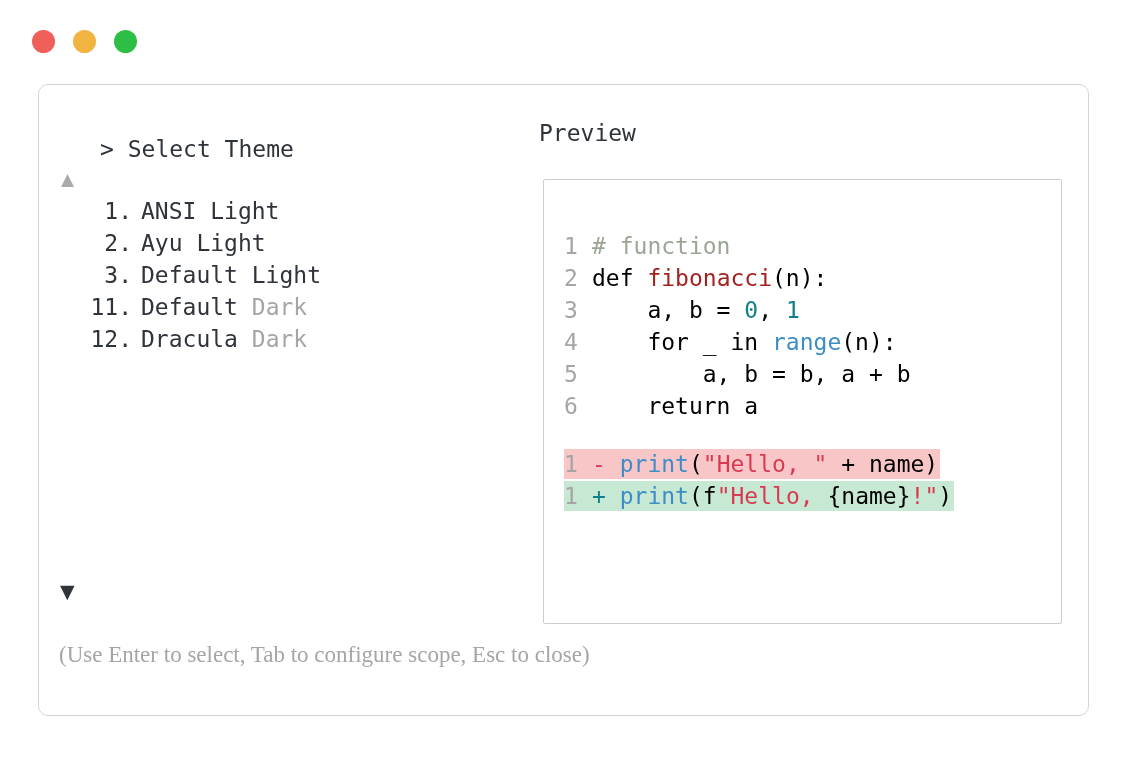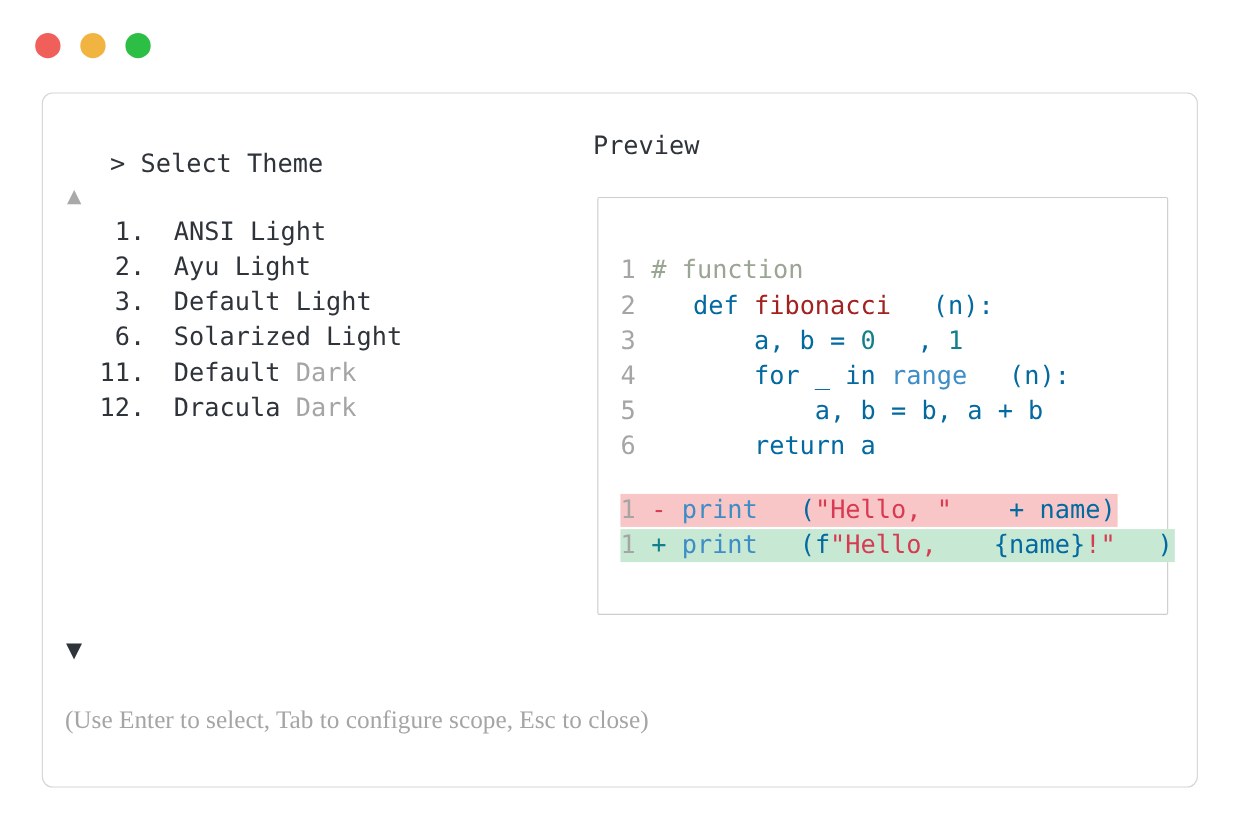--- a/index.html
+++ b/index.html
@@ -21,39 +21,39 @@
   .scroll-up{position:absolute;left:22px;top:84px;color:#a9a9a9;font-size:17px;line-height:20px;
     font-family:"DejaVu Sans",sans-serif;cursor:default;}
   .scroll-down{position:absolute;left:21px;top:496px;color:#2f343a;font-size:19px;line-height:20px;
     font-family:"DejaVu Sans",sans-serif;cursor:default;}
   .theme-list{position:absolute;left:0;top:110px;width:470px;}
   .row{height:32px;white-space:pre;padding-left:18px;cursor:default;}
   .marker{display:inline-block;width:33px;vertical-align:top;}
   .bullet{display:inline-block;width:15px;height:15px;border-radius:50%;background:#12807f;
     margin-top:8px;}
   .num{display:inline-block;width:42px;text-align:right;}
-  .nm{margin-left:26px;}
+  .nm{margin-left:9px;}
   .sfx{color:#a5a5a5;}
   .row.selected .num,.row.selected .nm{color:#12807f;}
   .help{position:absolute;left:20px;top:554px;color:#a5a5a5;white-space:pre;font-family:Liberation Serif, serif;}
   
   .preview-label{position:absolute;left:500px;top:32px;}
   .preview-box{
-    position:absolute;left:504px;top:94px;width:519px;height:380px;
+    position:absolute;left:504px;top:94px;width:519px;height:445px;
     border:1.5px solid #cdcdcd;border-radius:2px;background:#fff;box-sizing:border-box;
   }
   .code{position:absolute;left:20px;top:50px;white-space:pre;}
   .code-line{height:32px;}
   .ln{display:inline-block;width:28px;color:#a5a5a5;}
   .spacer{height:26px;}
   .diff-line{display:inline-block;height:30px;line-height:30px;margin-bottom:1px;padding-right:2px;}
   .diff-line.removed{background:#f8c6c6;}
   .diff-line.added{background:#c7e8d3;}
   
-  .tk-plain{color:#0369a1;margin-left:38px;}
+  .tk-plain{color:#000000;}
   .tk-comment{color:#9aa593;}
   .tk-func{color:#a3211f;}
   .tk-num{color:#12808a;}
   .tk-builtin{color:#3d8dc7;}
   .tk-string{color:#d83a52;}
   .tk-minus{color:#d83a52;}
   .tk-plus{color:#12808a;}
 </style>
 </head>
 <body>
@@ -64,21 +64,20 @@
     <div class="dot" style="background: rgb(45, 191, 69);"></div>
   </div>
 
 <div class="panel">
   <div class="prompt">&gt; Select Theme</div>
   <div class="scroll-up">▲</div>
   <div class="theme-list">
       <div class="row"><span class="marker"></span><span class="num">1.</span><span class="nm">ANSI Light</span></div>
       <div class="row"><span class="marker"></span><span class="num">2.</span><span class="nm">Ayu Light</span></div>
       <div class="row"><span class="marker"></span><span class="num">3.</span><span class="nm">Default Light</span></div>
-      <div class="row"><span class="marker"></span><span class="num">6.</span><span class="nm">Solarized Light</span></div>
       <div class="row"><span class="marker"></span><span class="num">11.</span><span class="nm">Default</span><span class="sfx"> Dark</span></div>
       <div class="row"><span class="marker"></span><span class="num">12.</span><span class="nm">Dracula</span><span class="sfx"> Dark</span></div>
     </div>
   <div class="scroll-down">▼</div>
   <div class="help">(Use Enter to select, Tab to configure scope, Esc to close)</div>
 
   <div class="preview-label">Preview</div>
   <div class="preview-box">
     <div class="code"><div class="code-line"><span class="ln">1</span><span class="tk-comment"># function</span></div><div class="code-line"><span class="ln">2</span><span class="tk-plain">def </span><span class="tk-func">fibonacci</span><span class="tk-plain">(n):</span></div><div class="code-line"><span class="ln">3</span><span class="tk-plain">    a, b = </span><span class="tk-num">0</span><span class="tk-plain">, </span><span class="tk-num">1</span></div><div class="code-line"><span class="ln">4</span><span class="tk-plain">    for _ in </span><span class="tk-builtin">range</span><span class="tk-plain">(n):</span></div><div class="code-line"><span class="ln">5</span><span class="tk-plain">        a, b = b, a + b</span></div><div class="code-line"><span class="ln">6</span><span class="tk-plain">    return a</span></div><div class="spacer"></div><div><span class="diff-line removed"><span class="ln">1</span><span class="tk-minus">- </span><span class="tk-builtin">print</span><span class="tk-plain">(</span><span class="tk-string">"Hello, "</span><span class="tk-plain"> + name)</span></span></div><div><span class="diff-line added"><span class="ln">1</span><span class="tk-plus">+ </span><span class="tk-builtin">print</span><span class="tk-plain">(f</span><span class="tk-string">"Hello, </span><span class="tk-plain">{name}</span><span class="tk-string">!"</span><span class="tk-plain">)</span></span></div></div>
   </div>

